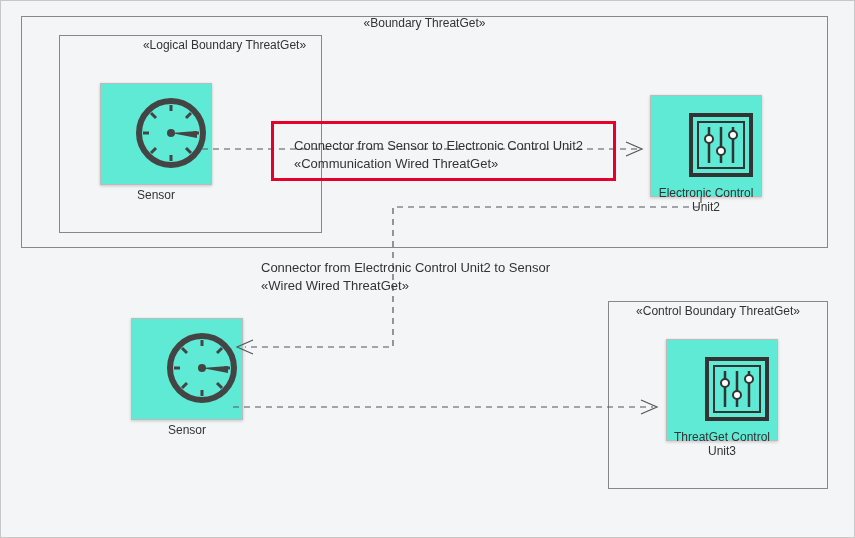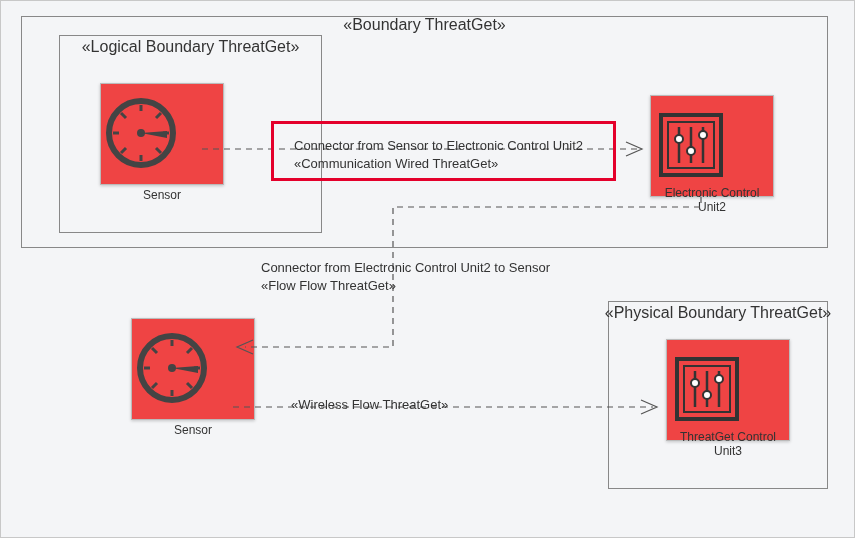--- a/index.html
+++ b/index.html
@@ -16,53 +16,53 @@
   .boundary {
     position: absolute;
     border: 1px solid #888;
     background: transparent;
   }
   .boundary-label {
     position: absolute;
     top: -1px;
     left: 50%;
     transform: translateX(-50%);
-    font-size: 16px;
+    font-size: 12px;
     white-space: nowrap;
   }
   .outer-boundary {
     left: 20px;
     top: 15px;
     width: 807px;
     height: 232px;
   }
   .logical-boundary {
     left: 58px;
     top: 34px;
     width: 263px;
     height: 198px;
   }
-  .logical-boundary .boundary-label { top: 2px; }
+  .logical-boundary .boundary-label { top: 2px; margin-left: 34px; }
   .physical-boundary {
     left: 607px;
     top: 300px;
     width: 220px;
     height: 188px;
   }
   .physical-boundary .boundary-label { top: 2px; }
   .icon-box {
     position: absolute;
-    width: 124px;
+    width: 112px;
     height: 102px;
-    background: #ef4444;
+    background: #5eead4;
     border: 1px solid #bbb;
     box-shadow: 0 1px 3px rgba(0,0,0,0.2);
     display: flex;
     align-items: center;
-    justify-content: flex-start;
+    justify-content: flex-end;
   }
   .icon-label {
     position: absolute;
     width: 100%;
     text-align: center;
     bottom: -18px;
     font-size: 12px;
   }
   .connector-label {
     position: absolute;
@@ -86,21 +86,21 @@
 
 <div class="boundary outer-boundary">
   <span class="boundary-label">«Boundary ThreatGet»</span>
 </div>
 
 <div class="boundary logical-boundary">
   <span class="boundary-label">«Logical Boundary ThreatGet»</span>
 </div>
 
 <div class="boundary physical-boundary">
-  <span class="boundary-label">«Physical Boundary ThreatGet»</span>
+  <span class="boundary-label">«Control Boundary ThreatGet»</span>
 </div>
 
 <div class="icon-box" style="left:99px; top:82px;">
   <span>
     <svg width="80" height="80" viewBox="0 0 80 80">
       <circle cx="40" cy="40" r="32" stroke="#444" stroke-width="6" fill="none"></circle>
       <circle cx="40" cy="40" r="4" fill="#444"></circle>
       <g stroke="#444" stroke-width="3">
         <line x1="40" y1="12" x2="40" y2="18"></line>
         <line x1="40" y1="62" x2="40" y2="68"></line>
@@ -182,23 +182,22 @@
 
 <div class="highlight" style="left:270px; top:120px; width:345px; height:60px;"></div>
 
 <svg class="arrow-line" style="left:232px; top:196px; width:480px; height:160px;">
   <polyline class="dash" points="468,0 468,10 160,10 160,150 12,150"></polyline>
   <polyline class="arrowhead" points="20,143 4,150 20,157"></polyline>
 </svg>
 
 <div class="connector-label" style="left:260px; top:258px; width:300px;">
   <div>Connector from Electronic Control Unit2 to Sensor</div>
-  <div>«Flow Flow ThreatGet»</div>
+  <div>«Wired Wired ThreatGet»</div>
 </div>
 
 <svg class="arrow-line" style="left:232px; top:398px; width:434px; height:16px;">
   <line class="dash" x1="0" y1="8" x2="420" y2="8"></line>
   <polyline class="arrowhead" points="408,1 424,8 408,15"></polyline>
 </svg>
 
 <div class="connector-label" style="left:290px; top:395px; width:300px;">
-  <div>«Wireless Flow ThreatGet»</div>
 </div>
 
 </body></html>

